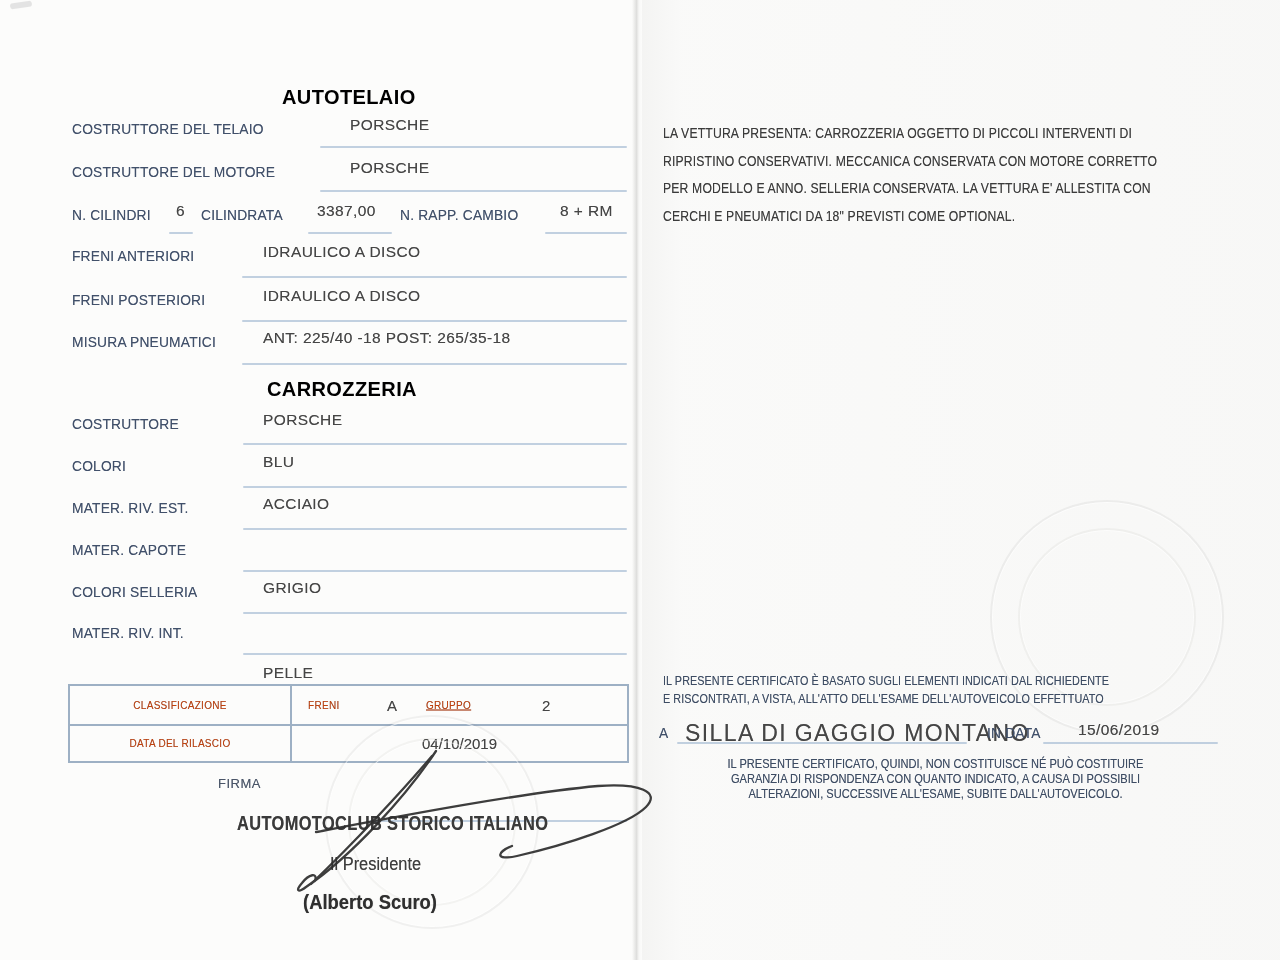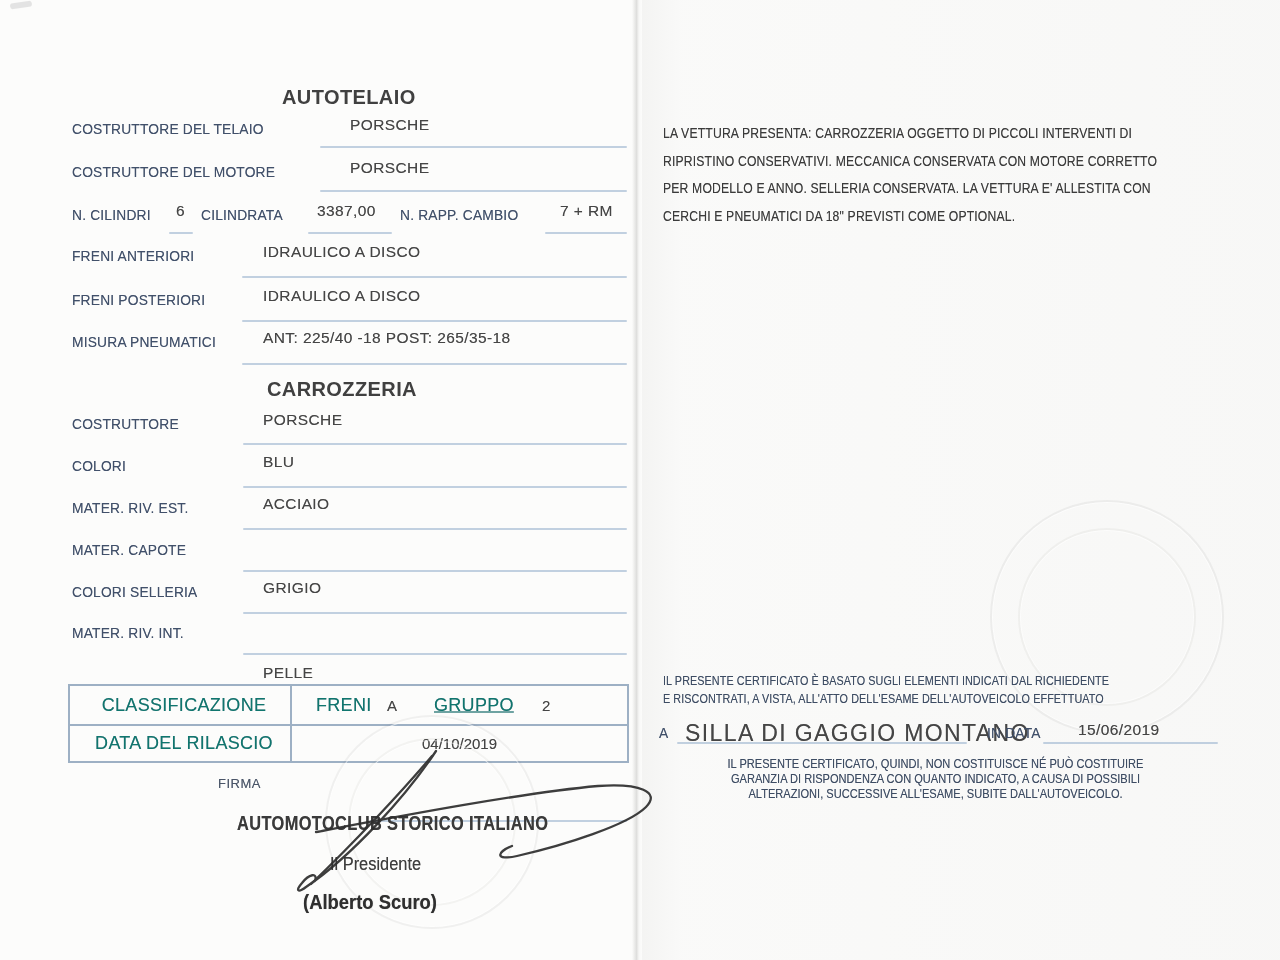--- a/index.html
+++ b/index.html
@@ -10,35 +10,35 @@
     -webkit-font-smoothing:antialiased;
   }
   
   .right-tint{position:absolute;left:642px;top:0;width:638px;height:960px;
     background:linear-gradient(to right, rgba(60,60,55,0.045), rgba(60,60,55,0.012) 40px, rgba(60,60,55,0.022));}
   .fold{position:absolute;left:632px;top:0;width:10px;height:960px;
     background:linear-gradient(to right, rgba(0,0,0,0) 0%, rgba(90,90,85,0.18) 45%, rgba(0,0,0,0.02) 70%, rgba(0,0,0,0) 100%);}
   .smudge{position:absolute;left:10px;top:2px;width:22px;height:6px;background:#d8d8d8;
     border-radius:3px;transform:rotate(-8deg);opacity:.7;}
 
-  .h-blue{position:absolute;font-size:20px;font-weight:bold;color:#404040;
+  .h-blue{position:absolute;font-size:20px;font-weight:bold;color:#000000;
     letter-spacing:.4px;white-space:nowrap;}
   .label{position:absolute;font-size:15px;color:#41506a;letter-spacing:.2px;
     transform:scaleX(.92);transform-origin:left top;white-space:nowrap;
     text-shadow:0 0 .6px rgba(65,80,106,.55);}
   .value{position:absolute;font-size:15.5px;color:#454545;letter-spacing:.4px;
     white-space:nowrap;text-shadow:0 0 .6px rgba(69,69,69,.5);}
   .vline{position:absolute;height:2px;background:#b6c8da;opacity:.85;border-radius:1px;}
 
   .ctable{position:absolute;left:68px;top:684px;width:557px;height:75px;
     border:2px solid #9db0c4;display:grid;grid-template-columns:220px 1fr;grid-template-rows:38px 37px;}
   .ctable .cell{position:relative;display:flex;align-items:center;justify-content:center;}
   .ctable .c2{border-left:2px solid #9db0c4;}
   .ctable .r2{border-top:2px solid #9db0c4;}
-  .tlabel{font-size:18px;color:#0f766e;letter-spacing:.3px;text-shadow:0 0 .6px rgba(65,80,106,.5);margin-left:8px;}
+  .tlabel{font-size:10px;color:#c2410c;letter-spacing:.3px;text-shadow:0 0 .6px rgba(65,80,106,.5);}
   .tvalue{font-size:15px;color:#454545;text-shadow:0 0 .6px rgba(69,69,69,.5);}
   .tpos{position:absolute;top:50%;transform:translateY(-50%);}
 
   .notes{position:absolute;left:663px;top:120px;width:640px;font-size:14.5px;
     line-height:27.5px;color:#3b3b3b;letter-spacing:.2px;transform:scaleX(.84);
     transform-origin:left top;white-space:nowrap;text-shadow:0 0 .6px rgba(59,59,59,.5);}
   .disc-top{position:absolute;left:663px;top:672px;font-size:13.5px;line-height:18px;
     color:#3d4c63;letter-spacing:.1px;transform:scaleX(.8);transform-origin:left top;
     white-space:nowrap;text-shadow:0 0 .5px rgba(61,76,99,.5);}
   .disc-bottom{position:absolute;left:663px;top:756px;width:545px;font-size:13.5px;
@@ -80,21 +80,21 @@
   <div class="value" style="left:350px;top:159px;">PORSCHE</div>
   <div class="vline" style="left:320px;top:190px;width:307px;"></div>
 
   <div class="label" style="left:72px;top:206px;">N. CILINDRI</div>
   <div class="value" style="left:176px;top:202px;">6</div>
   <div class="vline" style="left:169px;top:232px;width:24px;"></div>
   <div class="label" style="left:201px;top:206px;">CILINDRATA</div>
   <div class="value" style="left:317px;top:202px;">3387,00</div>
   <div class="vline" style="left:308px;top:232px;width:84px;"></div>
   <div class="label" style="left:400px;top:206px;">N. RAPP. CAMBIO</div>
-  <div class="value" style="left:560px;top:202px;">7 + RM</div>
+  <div class="value" style="left:560px;top:202px;">8 + RM</div>
   <div class="vline" style="left:545px;top:232px;width:82px;"></div>
 
   <div class="label" style="left:72px;top:247px;">FRENI ANTERIORI</div>
   <div class="value" style="left:263px;top:243px;">IDRAULICO A DISCO</div>
   <div class="vline" style="left:242px;top:276px;width:385px;"></div>
 
   <div class="label" style="left:72px;top:291px;">FRENI POSTERIORI</div>
   <div class="value" style="left:263px;top:287px;">IDRAULICO A DISCO</div>
   <div class="vline" style="left:242px;top:320px;width:385px;"></div>
 

